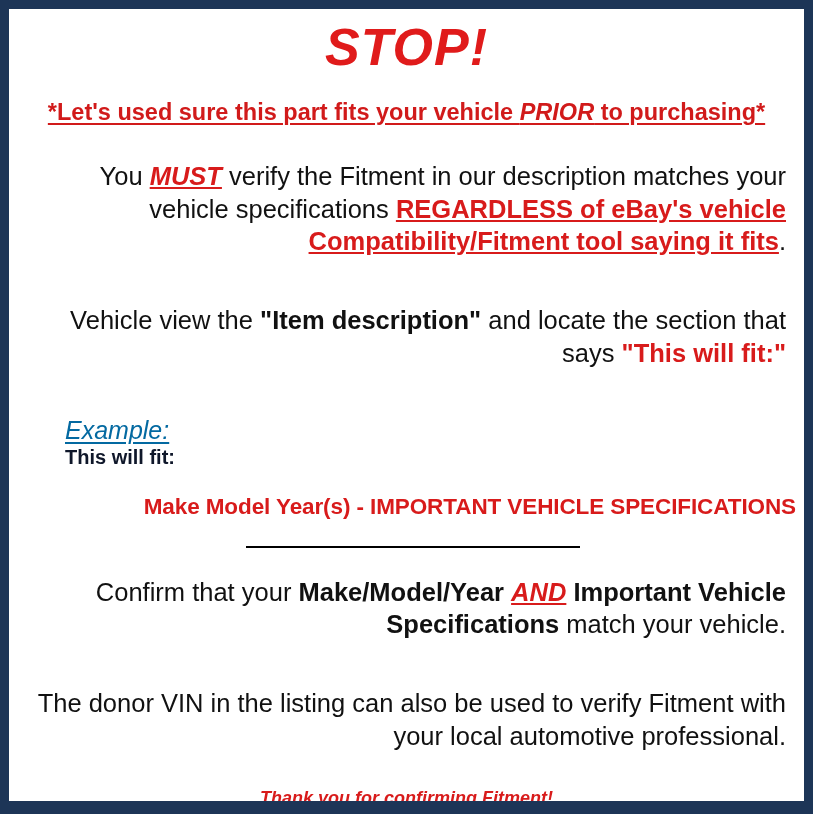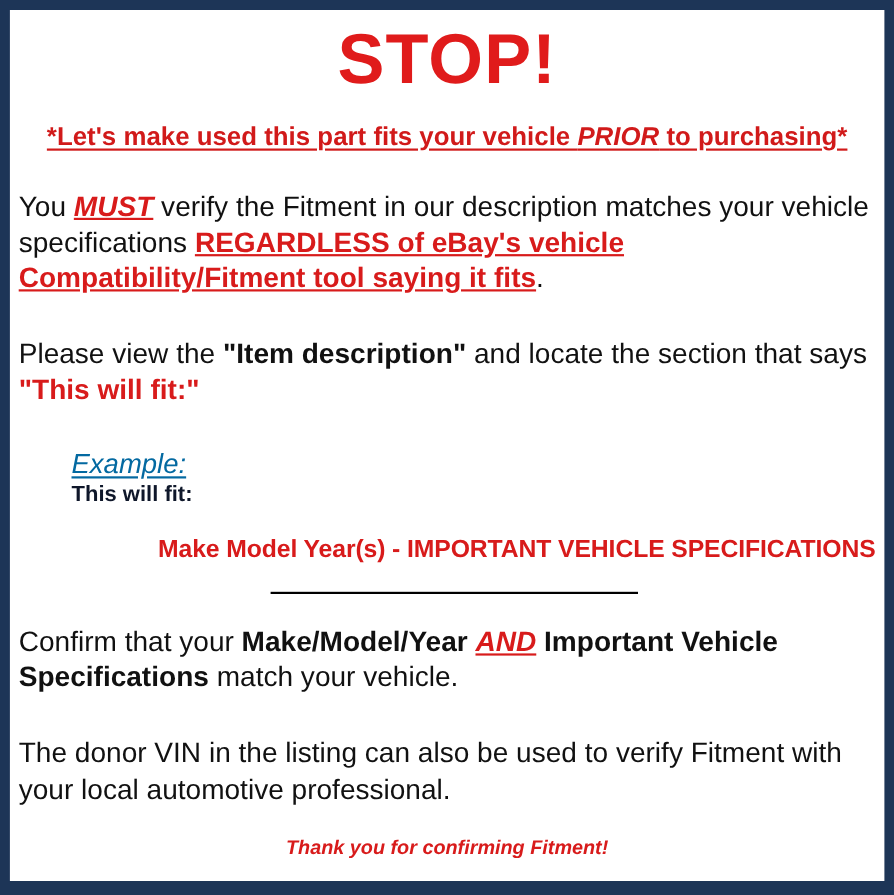--- a/index.html
+++ b/index.html
@@ -28,46 +28,47 @@
     padding: 0 8px;
     display: flex;
     flex-direction: column;
     align-items: stretch;
   }
 
   .stop-heading {
     text-align: center;
     color: #e01b1b;
     font-weight: bold;
-    font-size: 64px;
+    font-style: italic;
+    font-size: 52px;
     line-height: 1.0;
     letter-spacing: 1px;
     margin: 12px 0 0 0;
     padding: 0;
   }
 
   .subtitle {
     text-align: center;
     color: #d11a1a;
     font-weight: bold;
     font-size: 23.5px;
     line-height: 1.15;
     text-decoration: underline;
     text-underline-offset: 3px;
     margin: 26px 0 0 0;
     white-space: nowrap;
   }
   .subtitle .ital { font-style: italic; }
 
   .para {
-    text-align: left;
+    text-align: right;
     color: #111111;
     font-size: 25.5px;
     line-height: 1.28;
-    margin: 0;
+    margin: 10px;
   }
   .para-must { margin-top: 34px; }
   .para-please { margin-top: 36px; }
   .para-confirm { margin-top: 28px; }
   .para-vin { margin-top: 36px; }
 
   .r { color: #d81b1b; }
   .b { font-weight: bold; }
   .i { font-style: italic; }
   .u { text-decoration: underline; text-underline-offset: 2px; }
@@ -126,25 +127,25 @@
   }
 </style>
 </head>
 <body>
 
 <div class="notice-card">
   <div class="inner">
 
     <div class="stop-heading">STOP!</div>
 
-    <div class="subtitle"><span>*Let's make used this part fits your vehicle </span><span class="ital">PRIOR</span><span> to purchasing*</span></div>
+    <div class="subtitle"><span>*Let's used sure this part fits your vehicle </span><span class="ital">PRIOR</span><span> to purchasing*</span></div>
 
     <div class="para para-must"><span>You </span><span class="r b i u">MUST</span><span> verify the Fitment in our description matches your vehicle specifications </span><span class="r b u">REGARDLESS of eBay's vehicle Compatibility/Fitment tool saying it fits</span><span>.</span></div>
 
-    <div class="para para-please"><span>Please view the </span><span class="b">"Item description"</span><span> and locate the section that says </span><span class="r b">"This will fit:"</span></div>
+    <div class="para para-please"><span>Vehicle view the </span><span class="b">"Item description"</span><span> and locate the section that says </span><span class="r b">"This will fit:"</span></div>
 
     <div class="example-block">
       <div class="example-label">Example:</div>
       <div class="example-fit">This will fit:</div>
       <div class="example-spec">Make Model Year(s) - IMPORTANT VEHICLE SPECIFICATIONS</div>
     </div>
 
     <div class="divider-wrap">
       <div class="divider"></div>
     </div>

